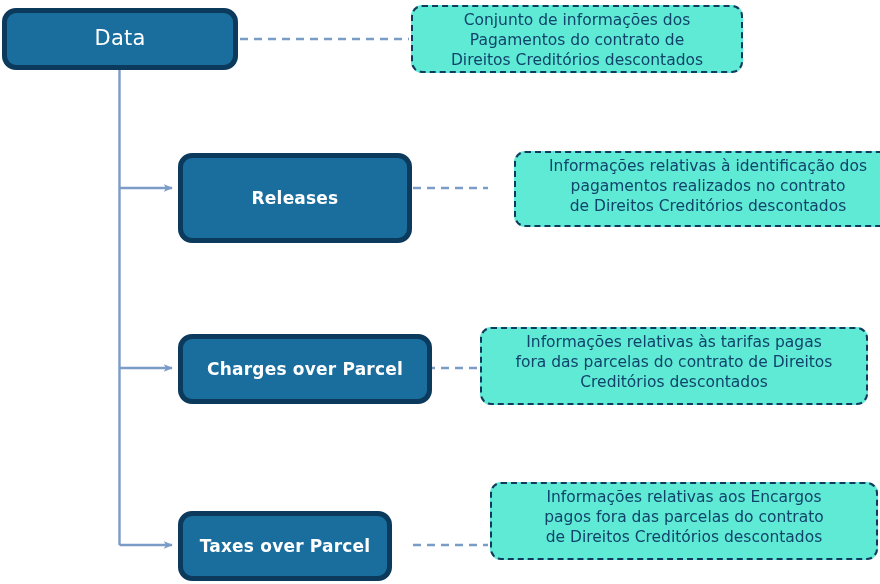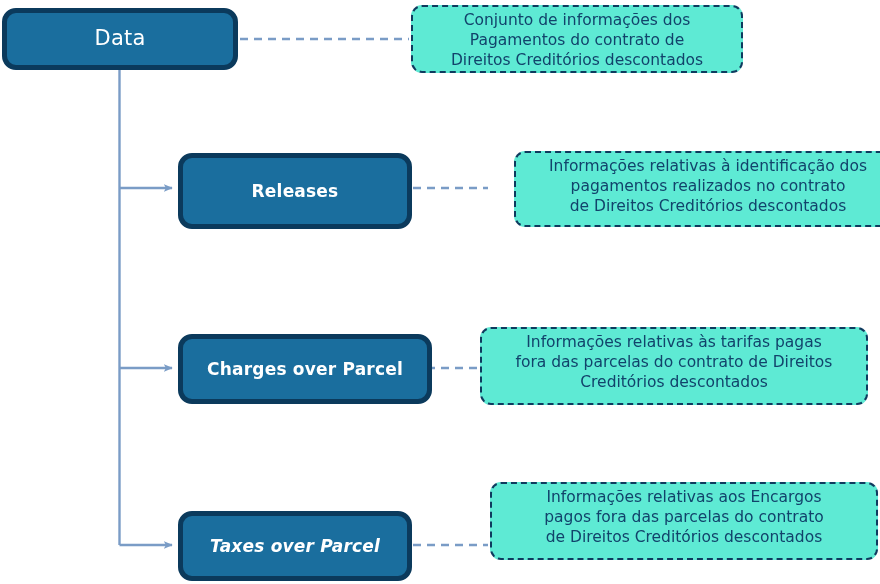--- a/index.html
+++ b/index.html
@@ -93,29 +93,29 @@
     <path d="M240,39 L409,39" stroke="#7a9cc6" stroke-width="2.4" fill="none" stroke-dasharray="8 6"></path>
     <path d="M413,188 L488,188" stroke="#7a9cc6" stroke-width="2.4" fill="none" stroke-dasharray="8 6"></path>
     <path d="M413,368 L488,368" stroke="#7a9cc6" stroke-width="2.4" fill="none" stroke-dasharray="8 6"></path>
     <path d="M413,545 L488,545" stroke="#7a9cc6" stroke-width="2.4" fill="none" stroke-dasharray="8 6"></path>
   </svg>
 
   <div class="node" id="node-data" style="left:2px; top:8px; width:236px; height:62px;">
     <span class="node-label">Data</span>
   </div>
 
-  <div class="node" id="node-releases" style="left:178px; top:153px; width:234px; height:76px;">
+  <div class="node" id="node-releases" style="left:178px; top:153px; width:234px; height:90px;">
     <span class="node-label">Releases</span>
   </div>
 
   <div class="node" id="node-charges" style="left:178px; top:334px; width:254px; height:70px;">
     <span class="node-label">Charges over Parcel</span>
   </div>
 
-  <div class="node" id="node-taxes" style="left:178px; top:511px; width:234px; height:70px;font-style:italic;">
+  <div class="node" id="node-taxes" style="left:178px; top:511px; width:214px; height:70px;">
     <span class="node-label">Taxes over Parcel</span>
   </div>
 
   <div class="note" style="left:411px; top:5px; width:332px; height:68px;">
     <span class="note-text">Conjunto de informações dos
 Pagamentos do contrato de
 Direitos Creditórios descontados</span>
   </div>
 
   <div class="note" style="left:514px; top:151px; width:388px; height:76px;">

